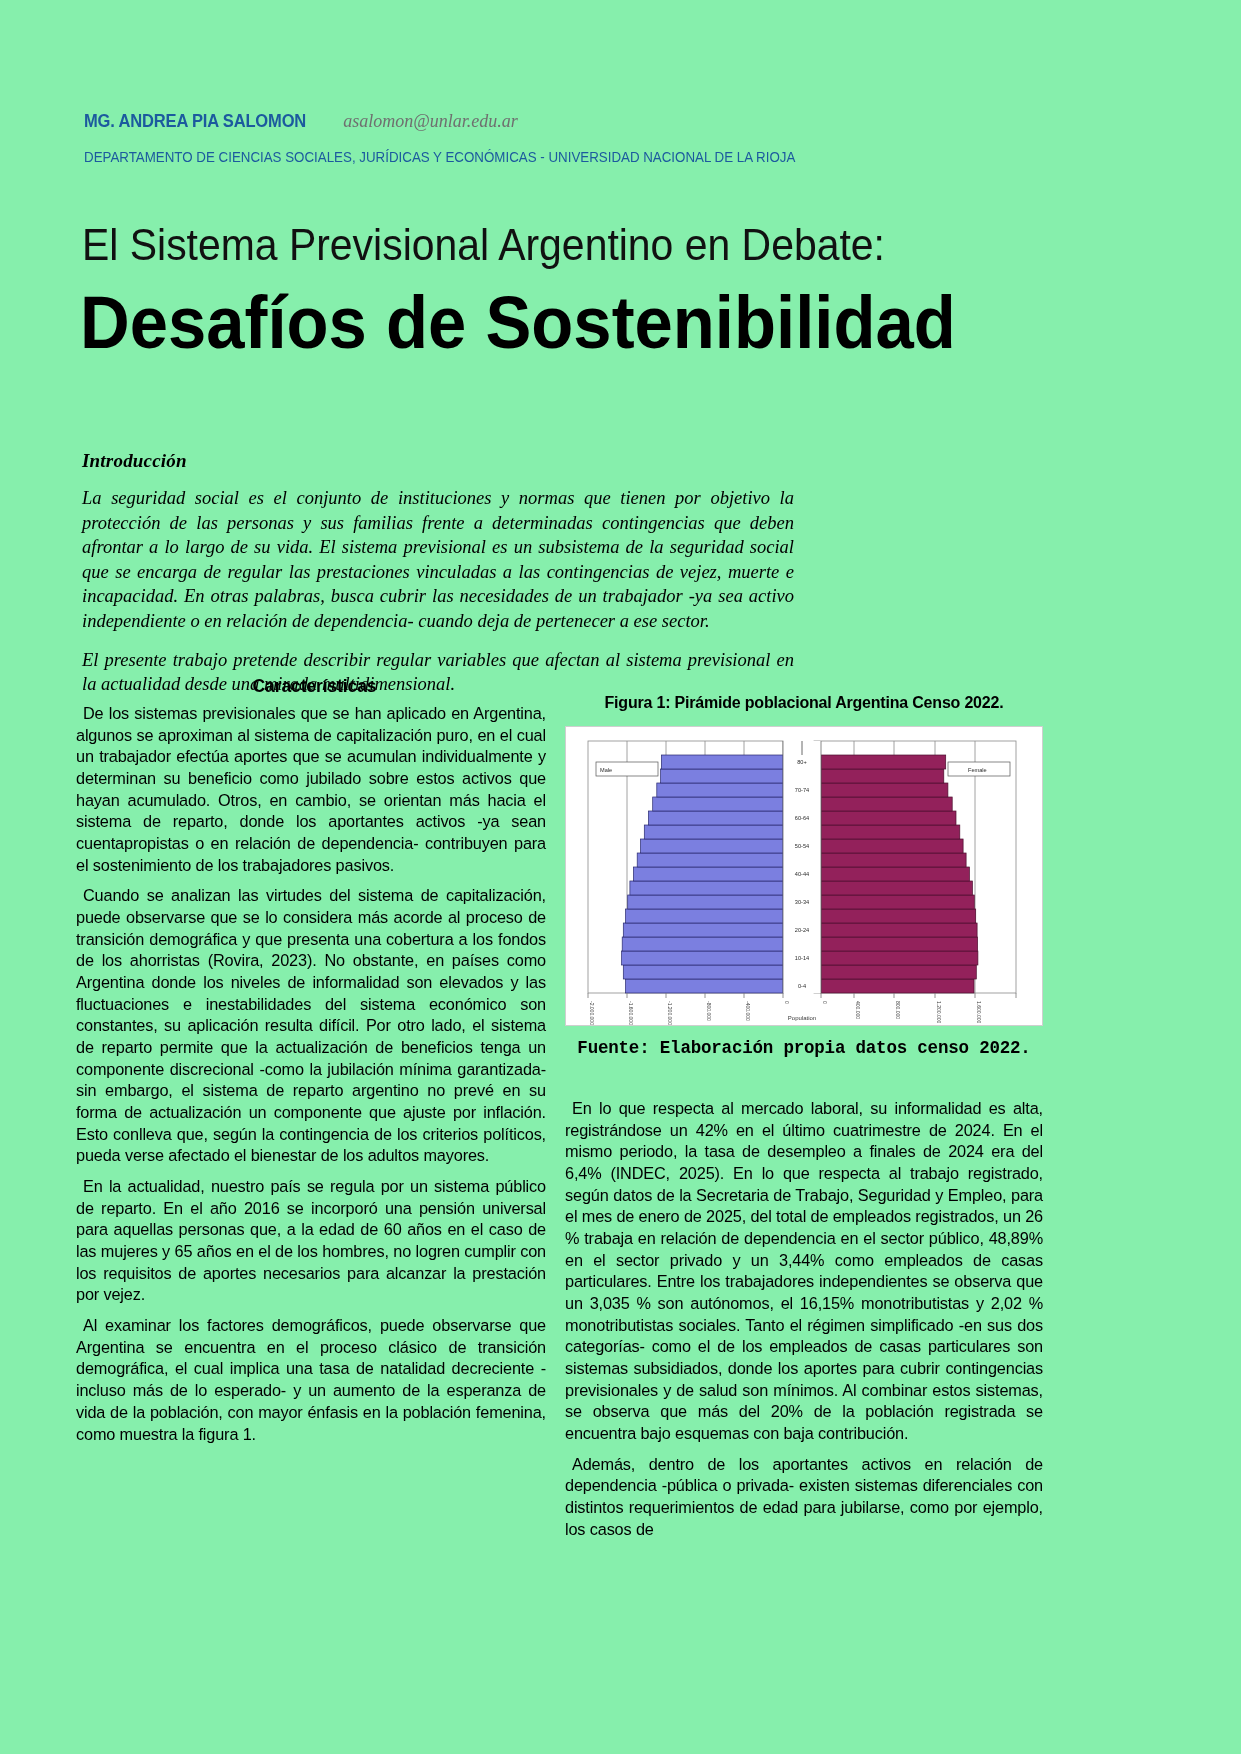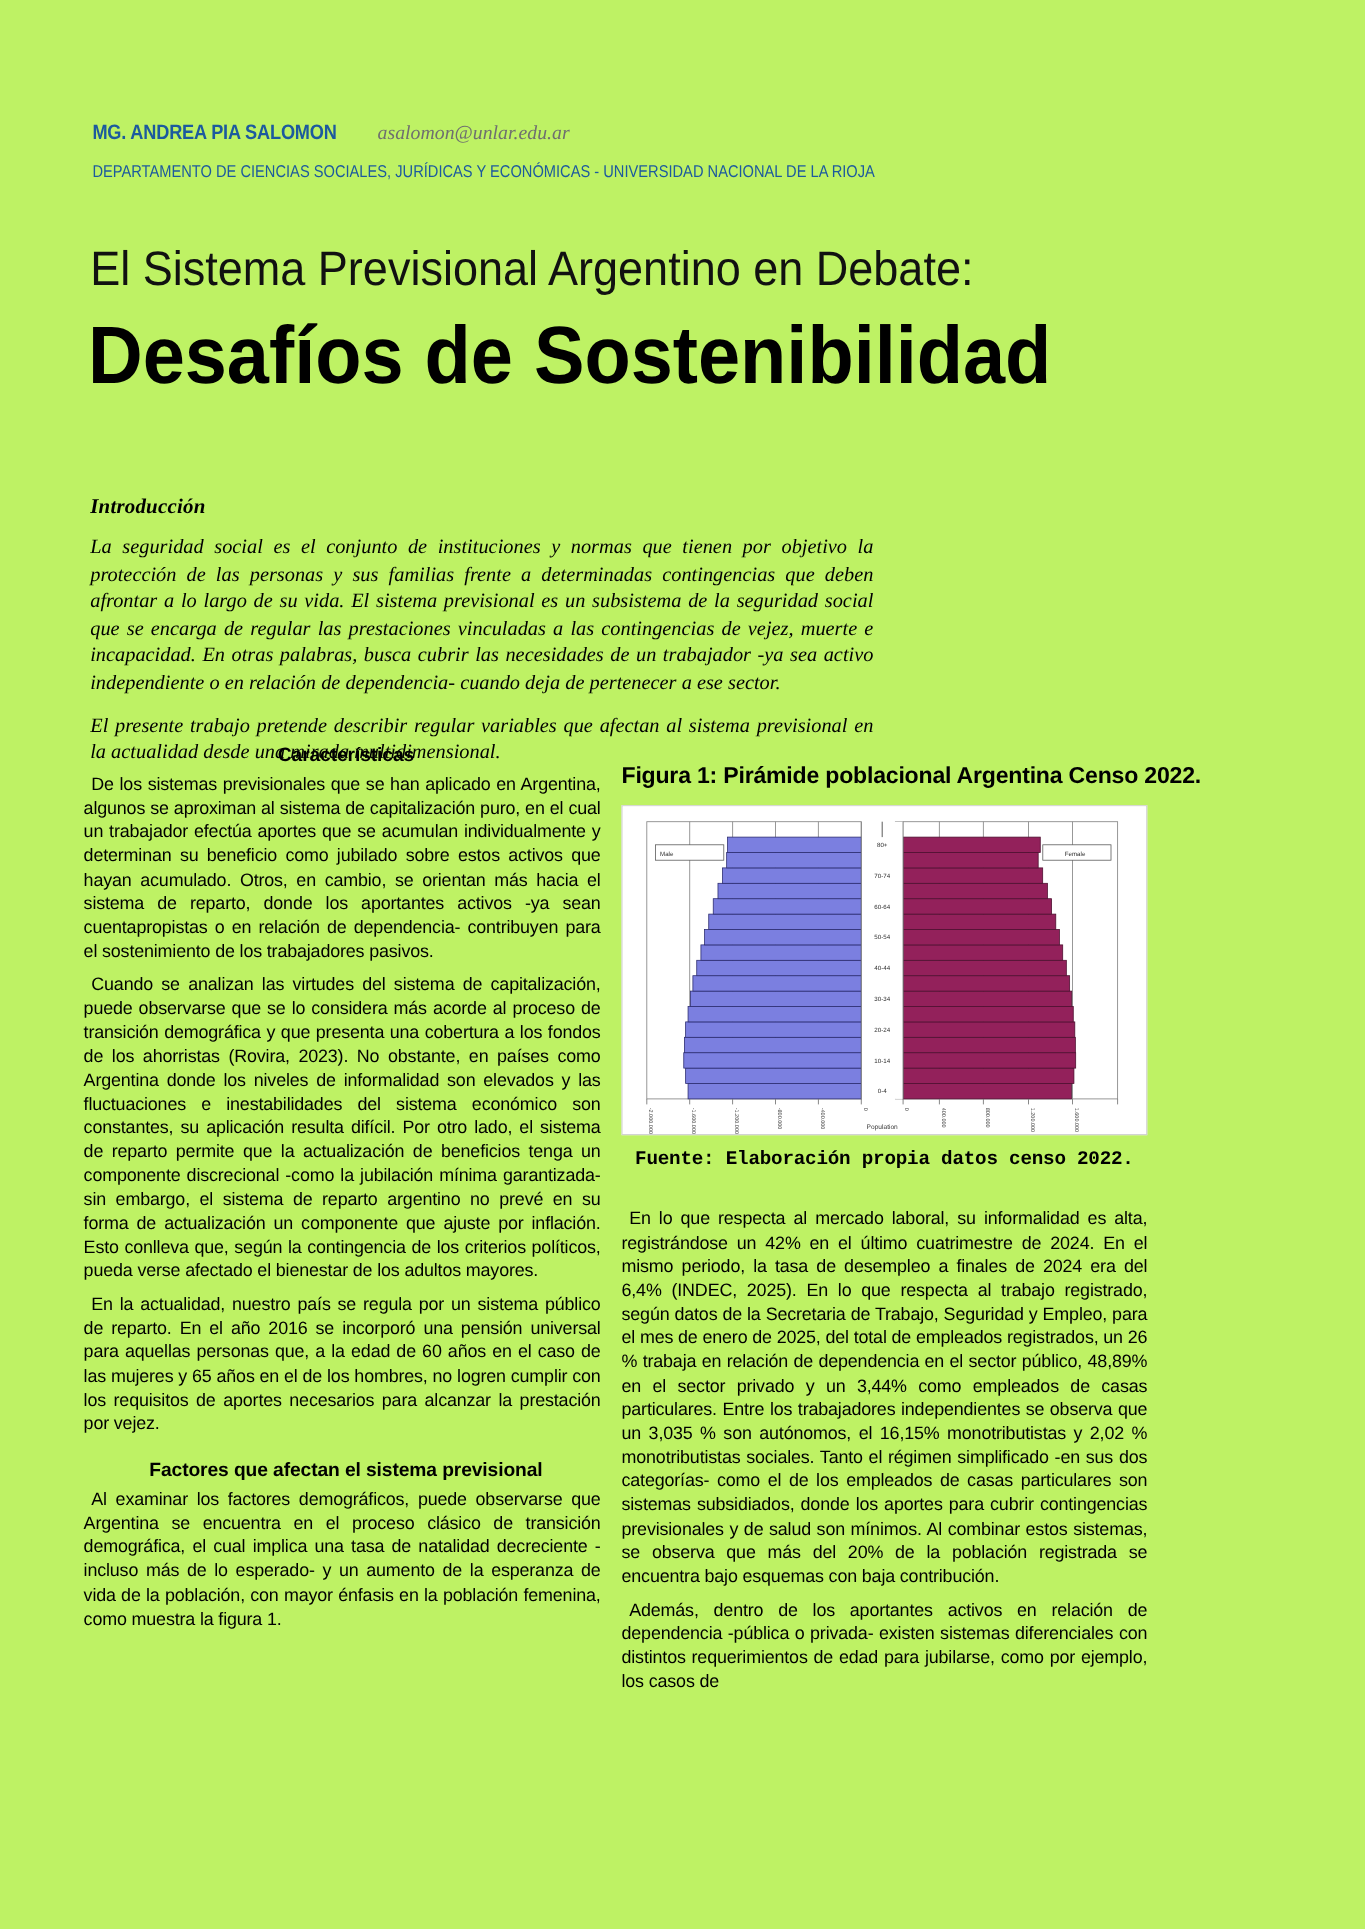--- a/index.html
+++ b/index.html
@@ -13,21 +13,21 @@
     position: relative;
     font-family: "Liberation Sans", sans-serif;
     color: #000000;
     overflow: hidden;
   }
   .page {
     position: absolute;
     left: 0; top: 0;
     width: 1241px;
     height: 1754px;
-    background: #bef264;
+    background: #86efac;
   }
 
   
   .byline {
     position: absolute;
     left: 84px;
     top: 110px;
     width: 960px;
     white-space: nowrap;
   }
@@ -147,21 +147,21 @@
   
   .figure {
     position: absolute;
     left: 565px;
     top: 694px;
     width: 478px;
   }
   .fig-caption {
     font-family: "Liberation Sans Narrow", "Liberation Sans", sans-serif;
     font-weight: bold;
-    font-size: 21px;
+    font-size: 16px;
     text-align: center;
     margin-bottom: 14px;
     white-space: nowrap;
     letter-spacing: -0.2px;
   }
   .fig-source {
     font-family: Liberation Mono, monospace;
     font-weight: bold;
     font-size: 17.5px;
     text-align: center;
@@ -224,21 +224,20 @@
     <h2>Introducción</h2>
     <p>La seguridad social es el conjunto de instituciones y normas que tienen por objetivo la protección de las personas y sus familias frente a determinadas contingencias que deben afrontar a lo largo de su vida. El sistema previsional es un subsistema de la seguridad social que se encarga de regular las prestaciones vinculadas a las contingencias de vejez, muerte e incapacidad. En otras palabras, busca cubrir las necesidades de un trabajador -ya sea activo independiente o en relación de dependencia- cuando deja de pertenecer a ese sector.</p>
     <p>El presente trabajo pretende describir regular variables que afectan al sistema previsional en la actualidad desde una mirada multidimensional.</p>
   </div>
 
   <div class="col col-left">
     <h3>Características</h3>
     <p>De los sistemas previsionales que se han aplicado en Argentina, algunos se aproximan al sistema de capitalización puro, en el cual un trabajador efectúa aportes que se acumulan individualmente y determinan su beneficio como jubilado sobre estos activos que hayan acumulado. Otros, en cambio, se orientan más hacia el sistema de reparto, donde los aportantes activos -ya sean cuentapropistas o en relación de dependencia- contribuyen para el sostenimiento de los trabajadores pasivos.</p>
     <p>Cuando se analizan las virtudes del sistema de capitalización, puede observarse que se lo considera más acorde al proceso de transición demográfica y que presenta una cobertura a los fondos de los ahorristas (Rovira, 2023). No obstante, en países como Argentina donde los niveles de informalidad son elevados y las fluctuaciones e inestabilidades del sistema económico son constantes, su aplicación resulta difícil. Por otro lado, el sistema de reparto permite que la actualización de beneficios tenga un componente discrecional -como la jubilación mínima garantizada- sin embargo, el sistema de reparto argentino no prevé en su forma de actualización un componente que ajuste por inflación. Esto conlleva que, según la contingencia de los criterios políticos, pueda verse afectado el bienestar de los adultos mayores.</p>
     <p>En la actualidad, nuestro país se regula por un sistema público de reparto. En el año 2016 se incorporó una pensión universal para aquellas personas que, a la edad de 60 años en el caso de las mujeres y 65 años en el de los hombres, no logren cumplir con los requisitos de aportes necesarios para alcanzar la prestación por vejez.</p>
-    <h3 class="spaced">Factores que afectan el sistema previsional</h3>
     <p>Al examinar los factores demográficos, puede observarse que Argentina se encuentra en el proceso clásico de transición demográfica, el cual implica una tasa de natalidad decreciente -incluso más de lo esperado- y un aumento de la esperanza de vida de la población, con mayor énfasis en la población femenina, como muestra la figura 1.</p>
   </div>
 
   <div class="figure">
     <div class="fig-caption">Figura 1: Pirámide poblacional Argentina Censo 2022.</div>
     <div class="chart-box">
       <div class="chart-inner">
         <svg class="pyramid" width="476" height="298" viewBox="0 0 476 298">
           <rect x="0" y="0" width="476" height="298" fill="#ffffff"></rect>
 

